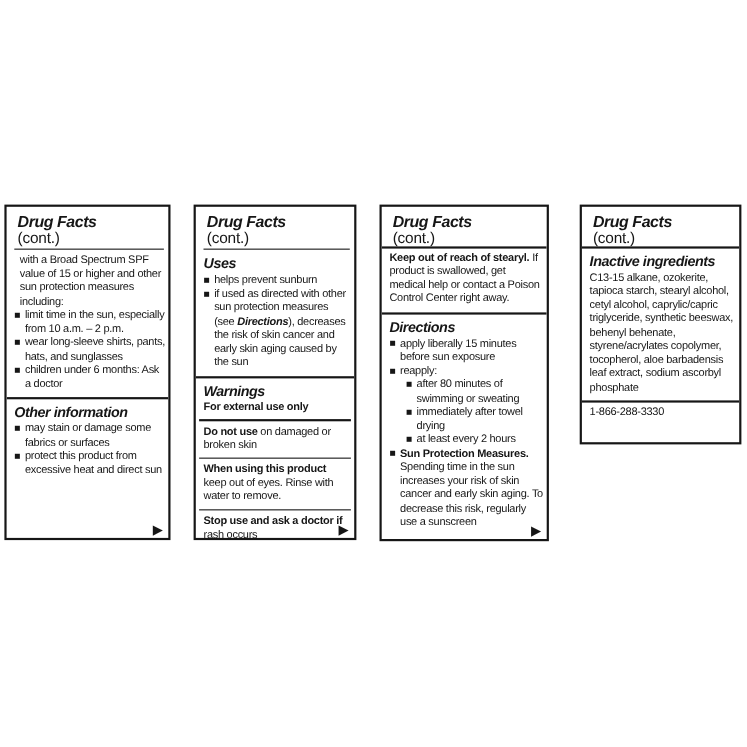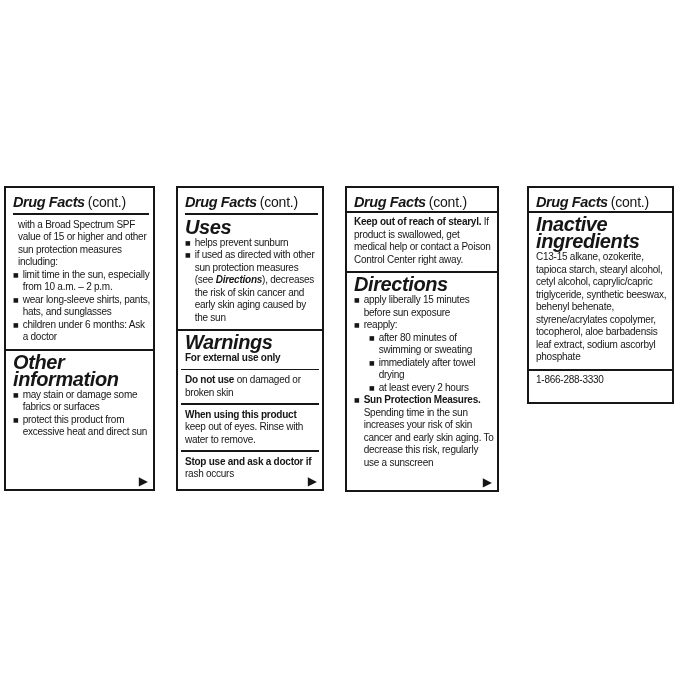--- a/index.html
+++ b/index.html
@@ -11,29 +11,29 @@
   .canvas { position:relative; width:679px; height:679px; background:#ffffff; overflow:hidden; }
   .panel {
     position:absolute; background:#ffffff; border:2px solid #161616; box-sizing:border-box;
     font-size:10px; line-height:12.5px; letter-spacing:-0.25px; overflow:hidden;
   }
   #panel1 { left:4px;   top:186px; width:151px; height:305px; }
   #panel2 { left:176px; top:186px; width:148px; height:305px; }
   #panel3 { left:345px; top:186px; width:154px; height:306px; }
   #panel4 { left:527px; top:186px; width:147px; height:218px; }
 
-  .dfhead { display:flex; align-items:baseline; padding:6px 3px 1px 7px; }
+  .dfhead { display:flex; align-items:baseline; padding:6px 3px 1px 7px;flex-direction:column; }
   .dftitle { font-weight:700; font-style:italic; font-size:14.5px; letter-spacing:-0.4px; line-height:16px; }
   .dfcont  { font-size:14px; margin-left:3px; letter-spacing:-0.2px; }
 
   .hrule { height:1.5px; background:#161616; margin:2px 4px 4px 7px; }   
   .srule { height:2px;   background:#161616; margin:5px 0 3px 0; }       
   .wrule { height:1.5px; background:#161616; margin:4px 3px; }           
 
-  .sechead { font-weight:700; font-style:italic; font-size:20px; letter-spacing:-0.4px;
+  .sechead { font-weight:700; font-style:italic; font-size:13px; letter-spacing:-0.4px;
              padding:0 3px 1px 7px; line-height:17px; }
   .txt { padding:0 3px 0 7px; }
   .ind { padding-left:12px; }
   .bullet { display:flex; align-items:flex-start; padding:0 3px 0 7px; }
   .b2 { }
   .b3 { padding-left:22px; }
   .sq { flex:none; font-size:6px; line-height:12.5px; margin-right:4px; letter-spacing:0;
         font-family:"DejaVu Sans",sans-serif; }
   .bold { font-weight:700; }
   .bi { font-weight:700; font-style:italic; }

